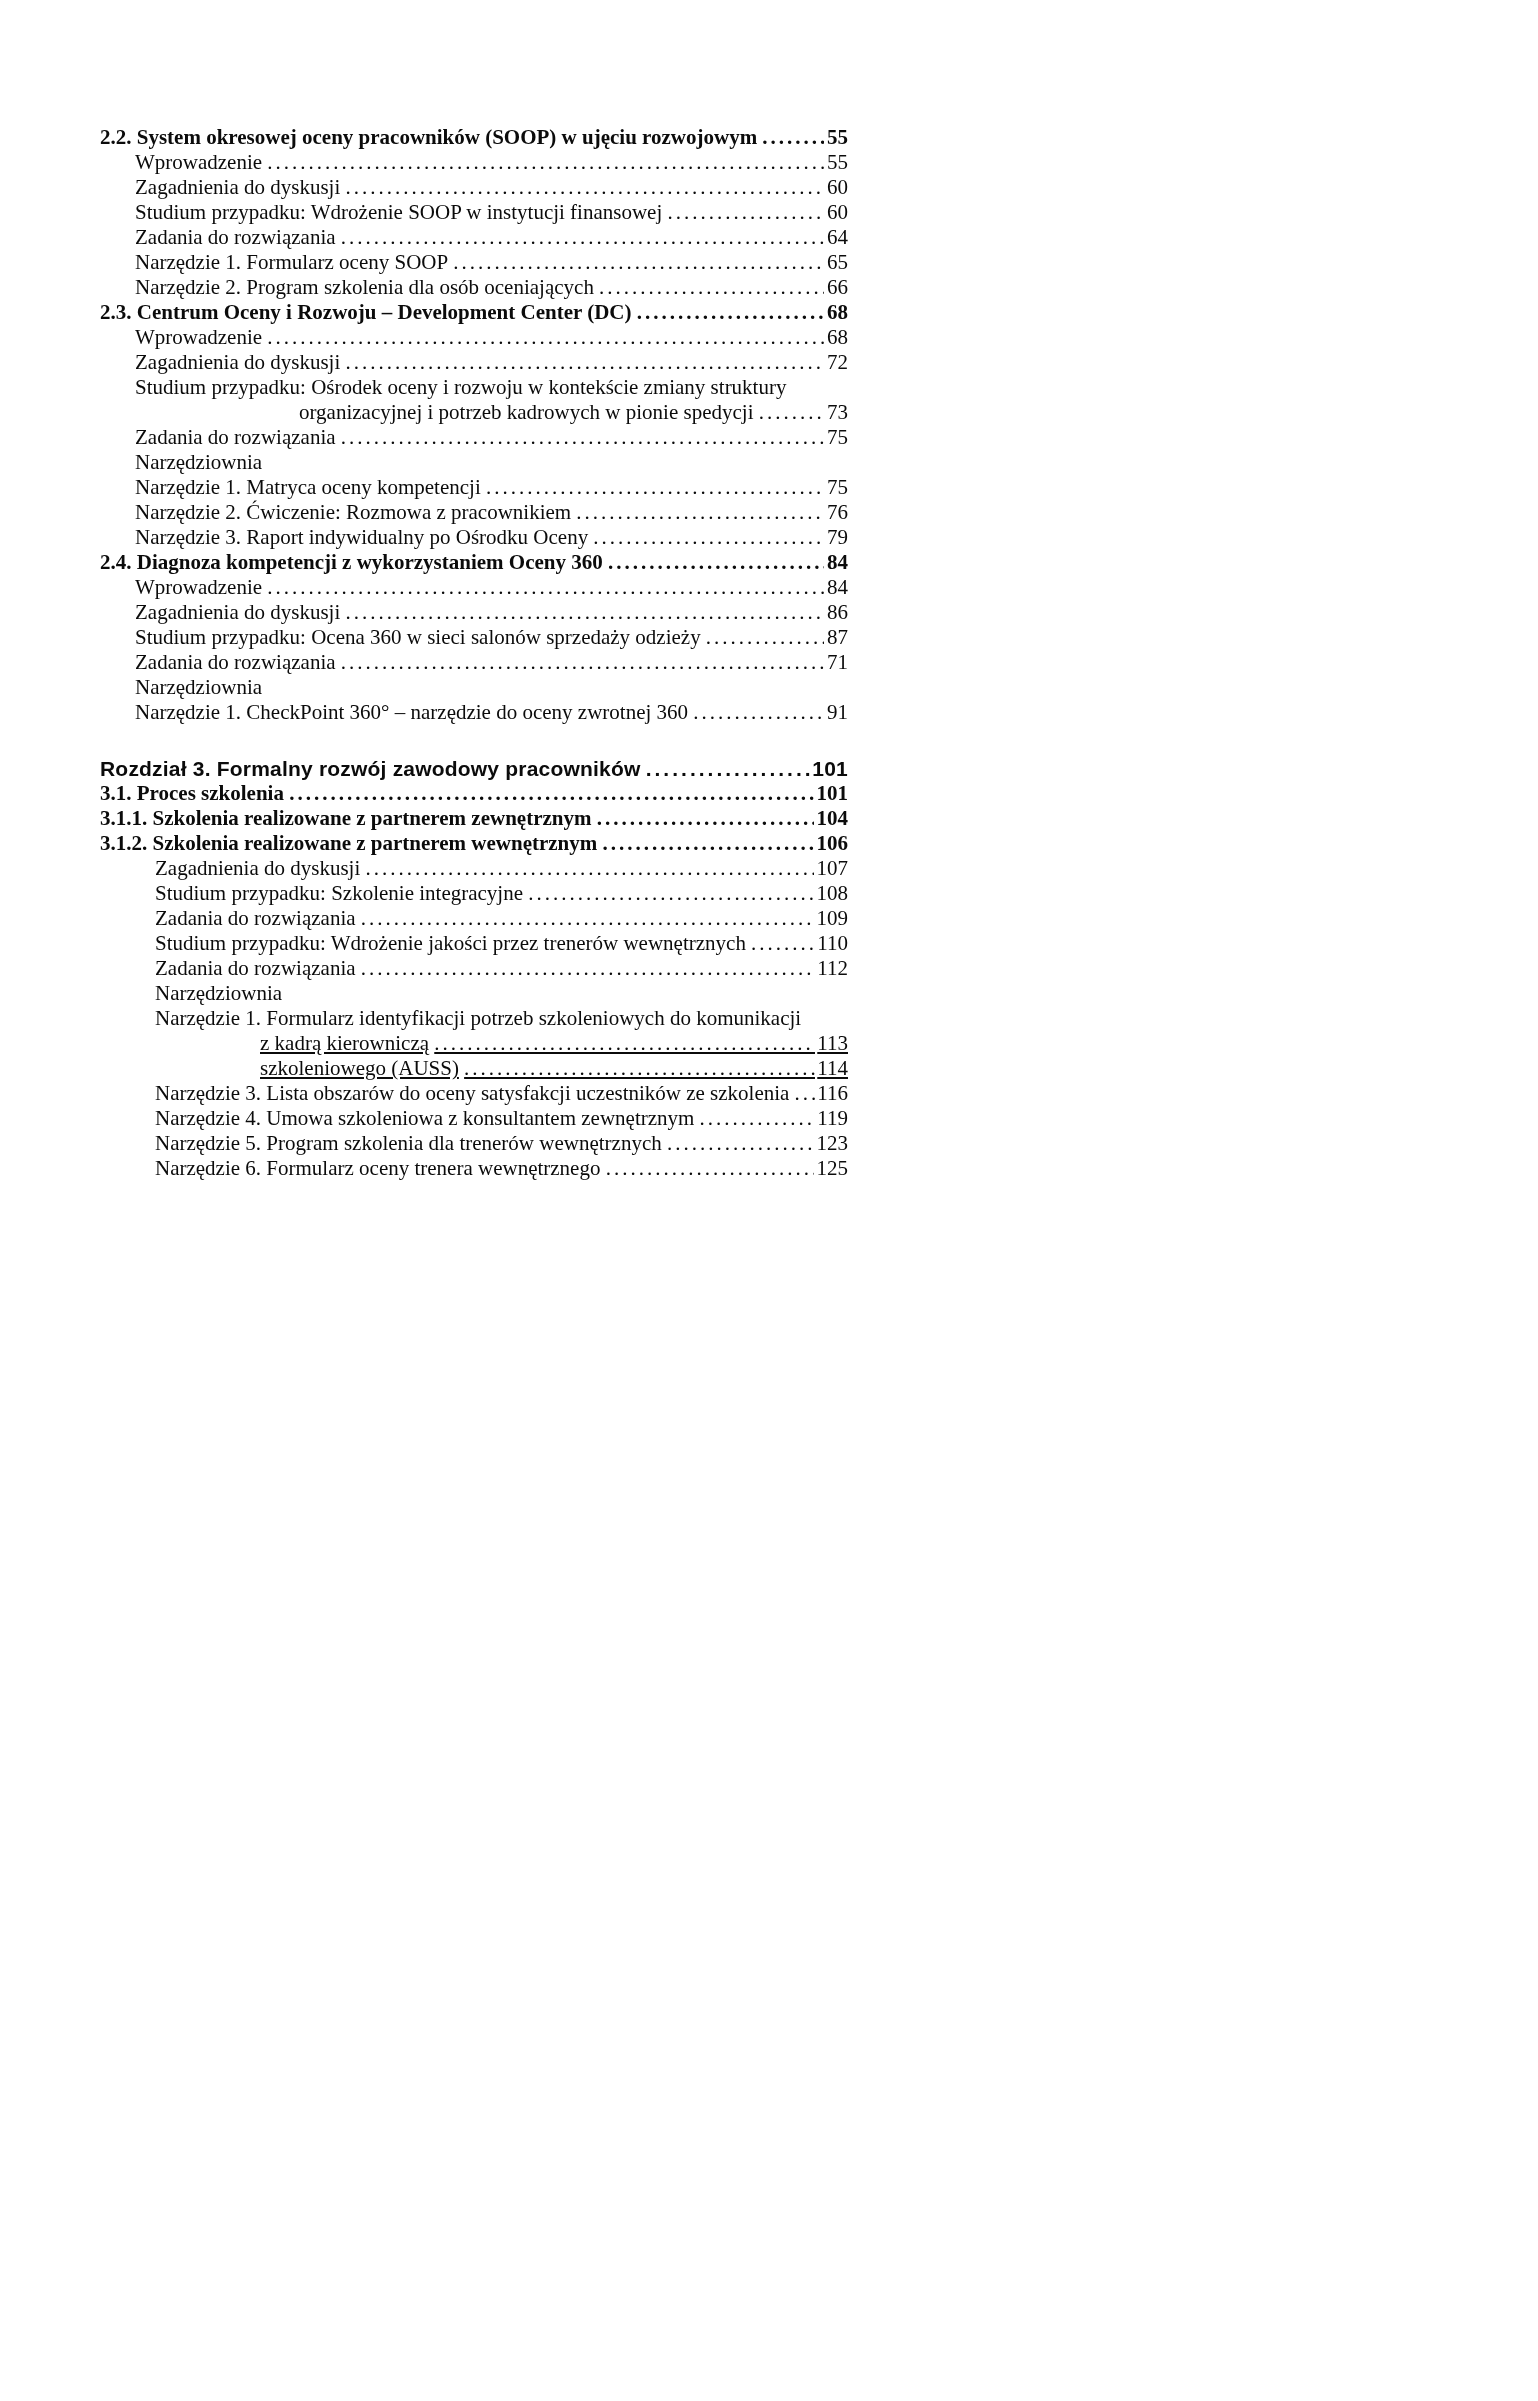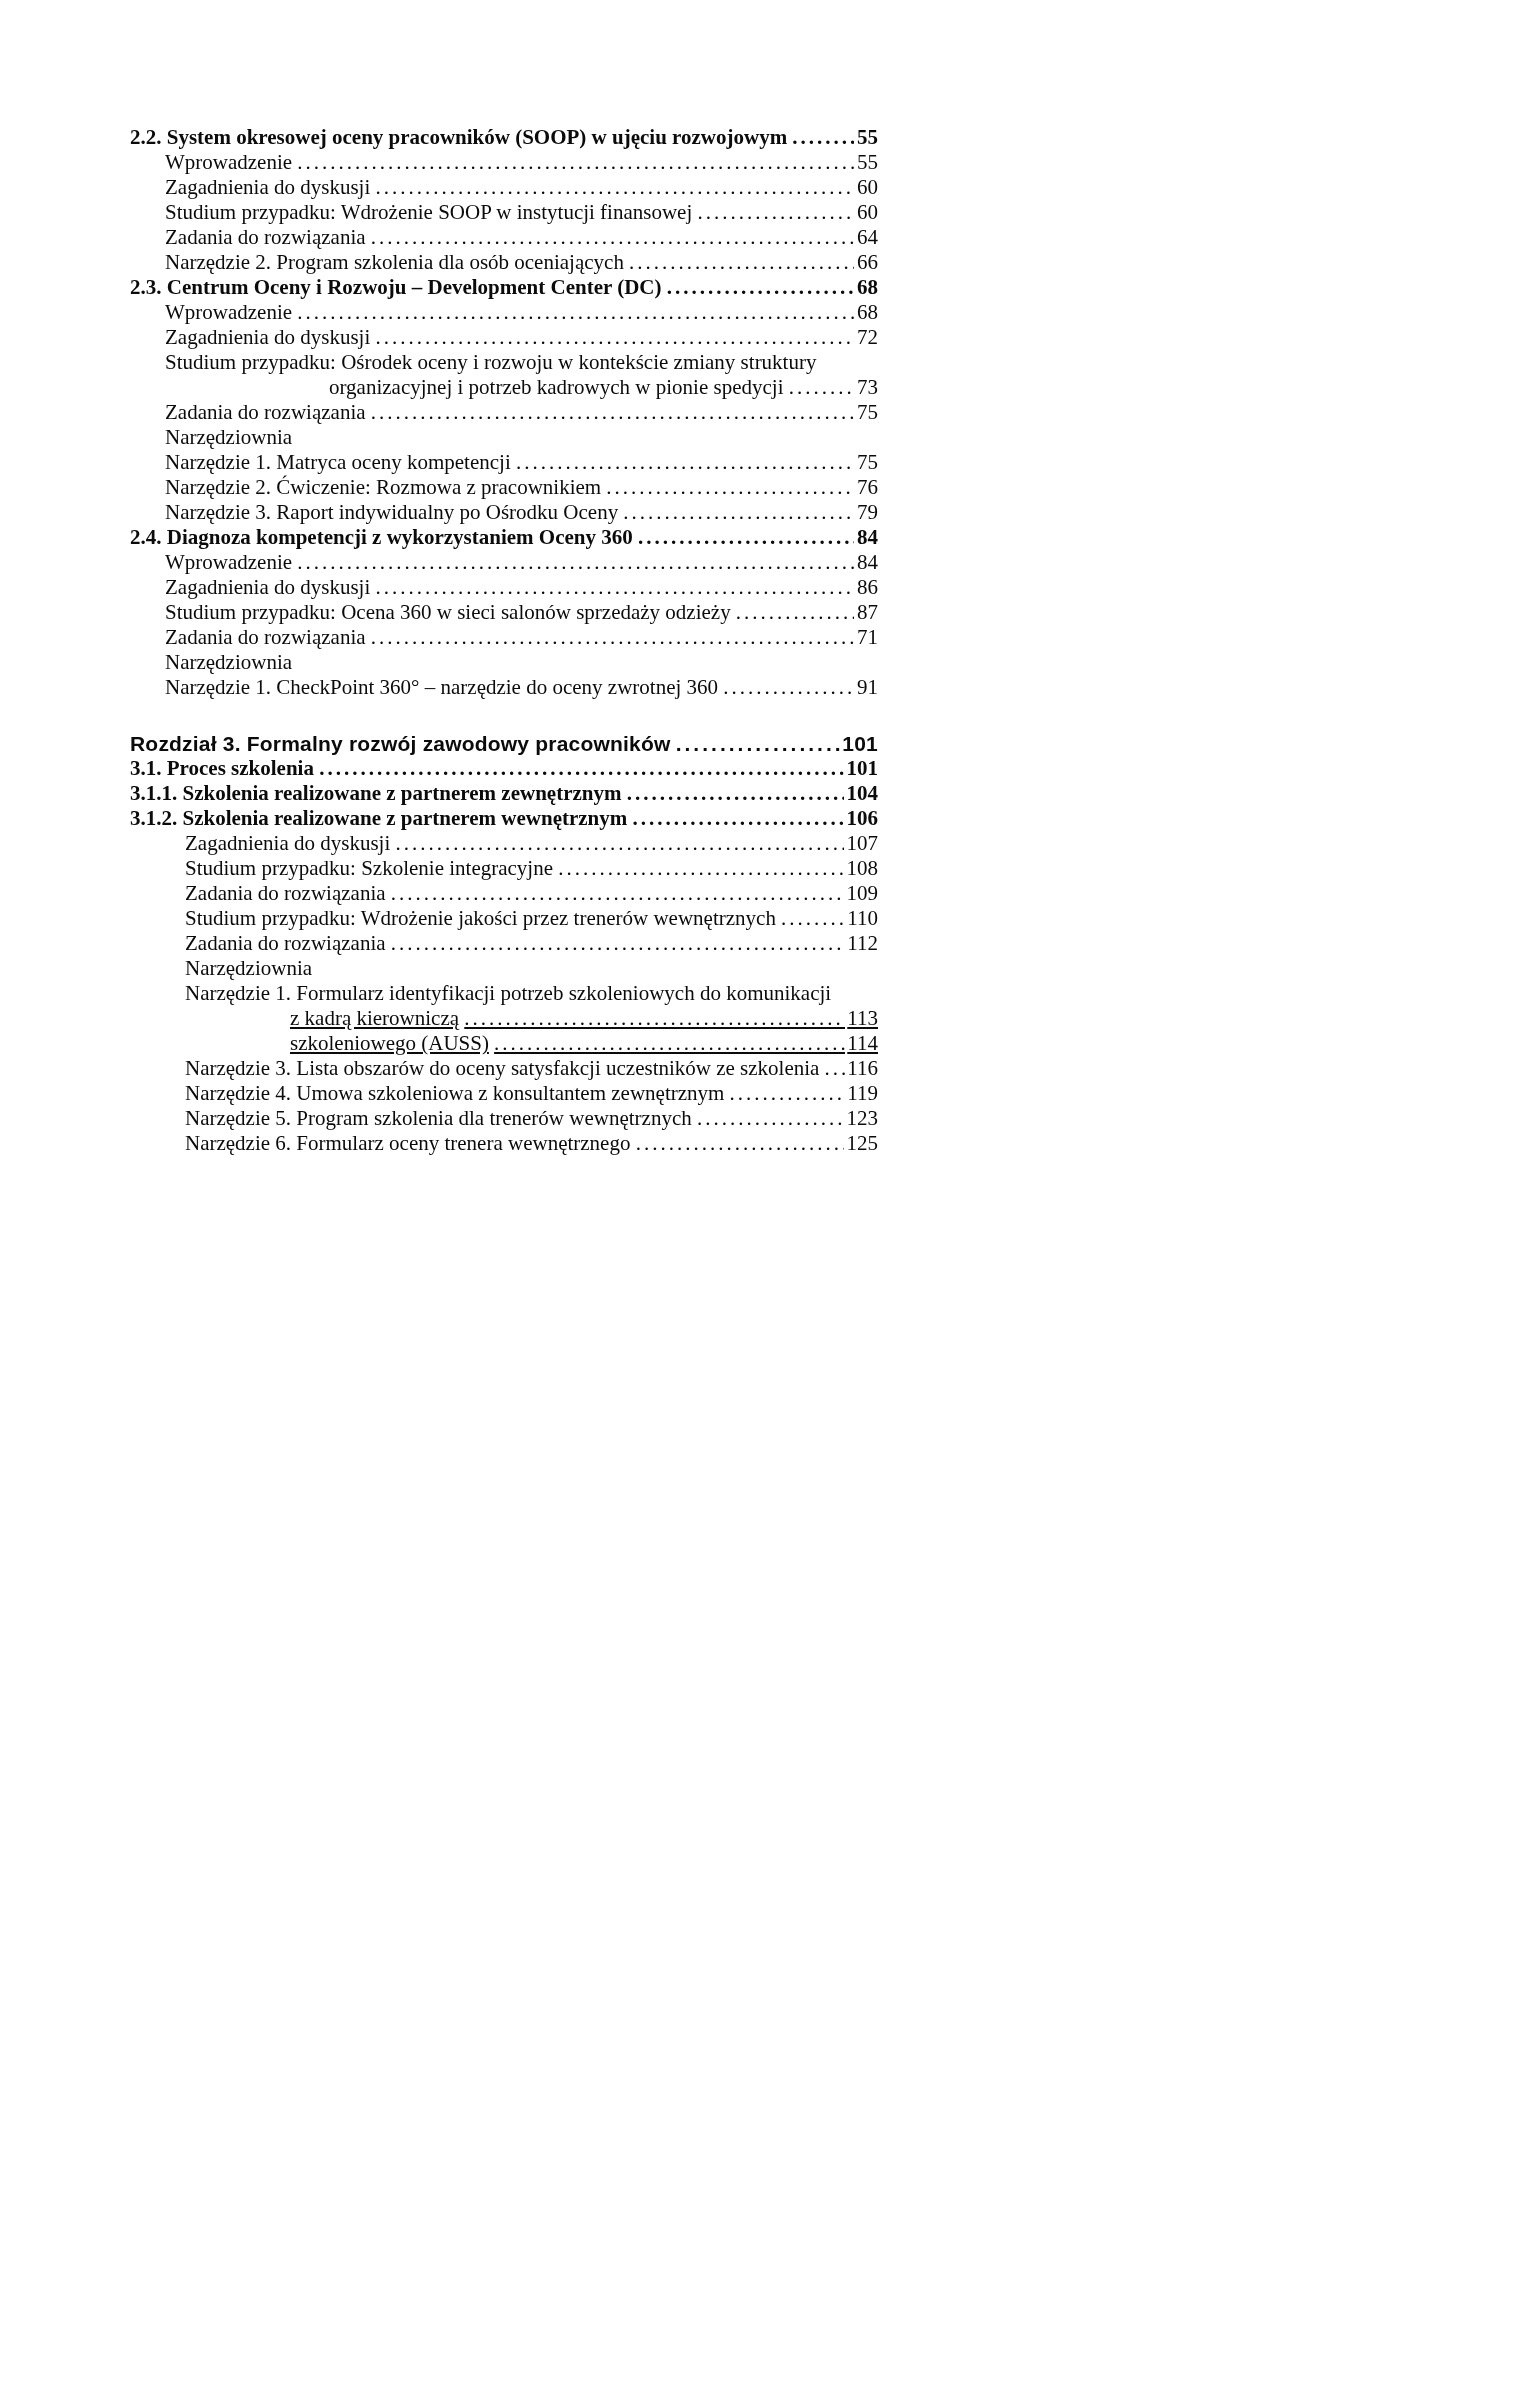--- a/index.html
+++ b/index.html
@@ -13,21 +13,20 @@
     position: relative;
     font-family: "Liberation Serif", serif;
     color: #0b0b0b;
     -webkit-font-smoothing: antialiased;
   }
   .page {
     position: absolute;
     left: 100px;
     top: 125px;
     width: 748px;
-    margin-left: 30px;
   }
   .row {
     display: flex;
     align-items: baseline;
     font-size: 21px;
     line-height: 25px;
     font-weight: 400;
   }
   .row.bold { font-weight: 700; }
   .row.sans {
@@ -81,20 +80,25 @@
       <span class="label">Studium przypadku: Wdrożenie SOOP w instytucji finansowej</span>
       <span class="dots"></span>
       <span class="pg">60</span>
     </div>
     <div class="row indent-1">
       <span class="label">Zadania do rozwiązania</span>
       <span class="dots"></span>
       <span class="pg">64</span>
     </div>
     <div class="row indent-1">
+      <span class="label">Narzędzie 1. Formularz oceny SOOP</span>
+      <span class="dots"></span>
+      <span class="pg">65</span>
+    </div>
+    <div class="row indent-1">
       <span class="label">Narzędzie 2. Program szkolenia dla osób oceniających</span>
       <span class="dots"></span>
       <span class="pg">66</span>
     </div>
     <div class="row indent-0 bold">
       <span class="label">2.3. Centrum Oceny i Rozwoju – Development Center (DC)</span>
       <span class="dots"></span>
       <span class="pg">68</span>
     </div>
     <div class="row indent-1">

